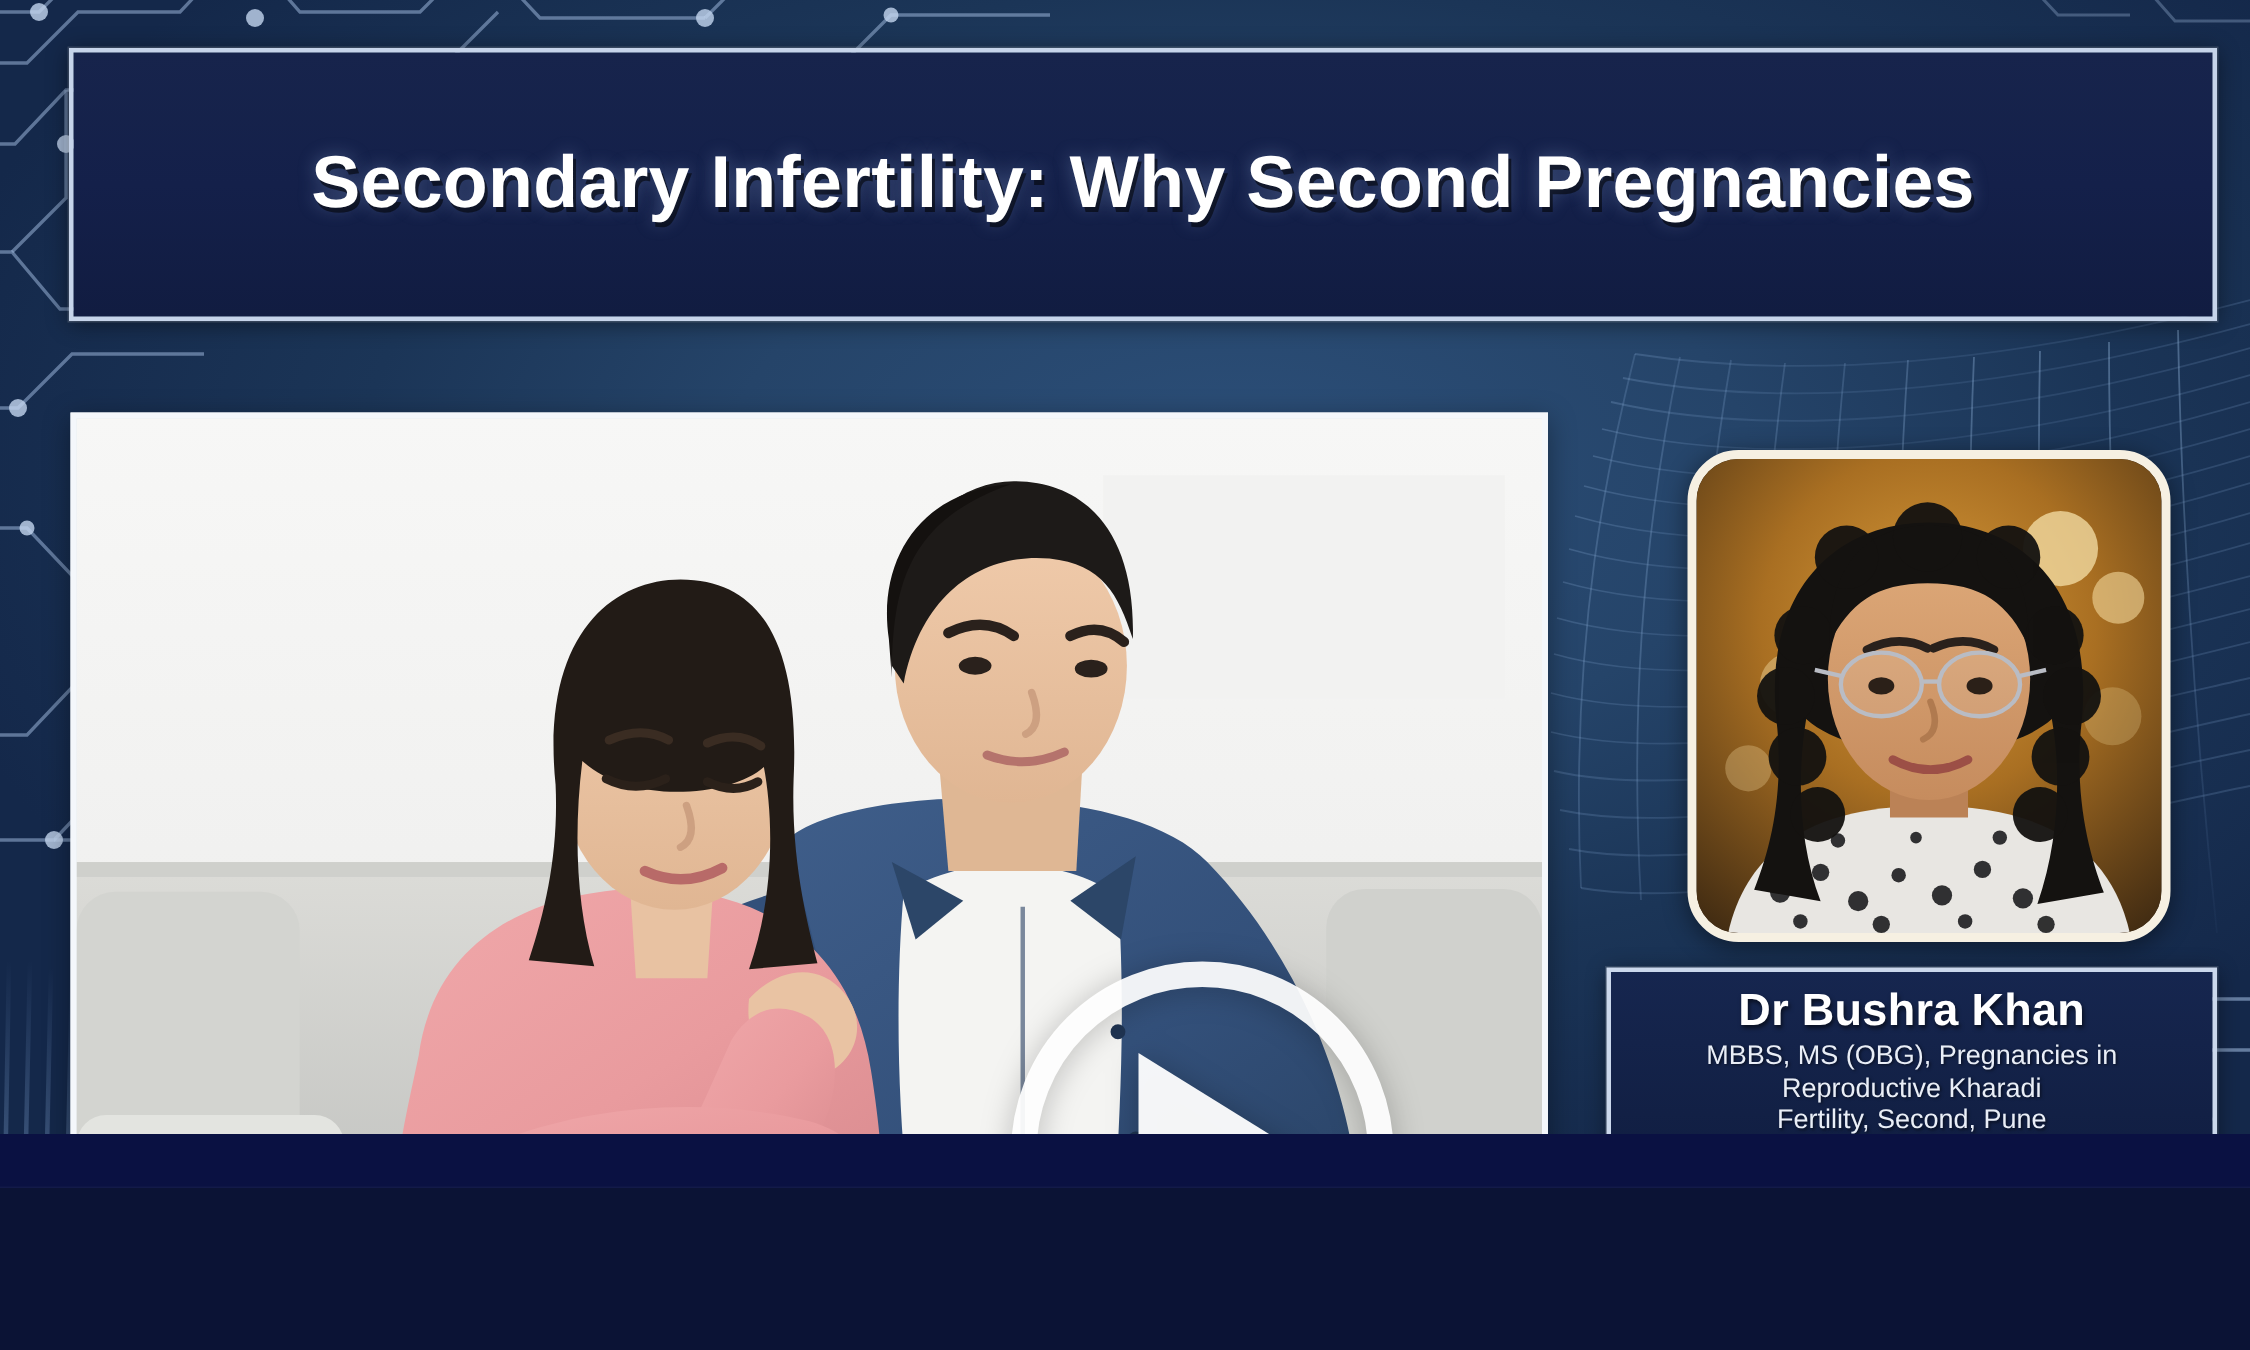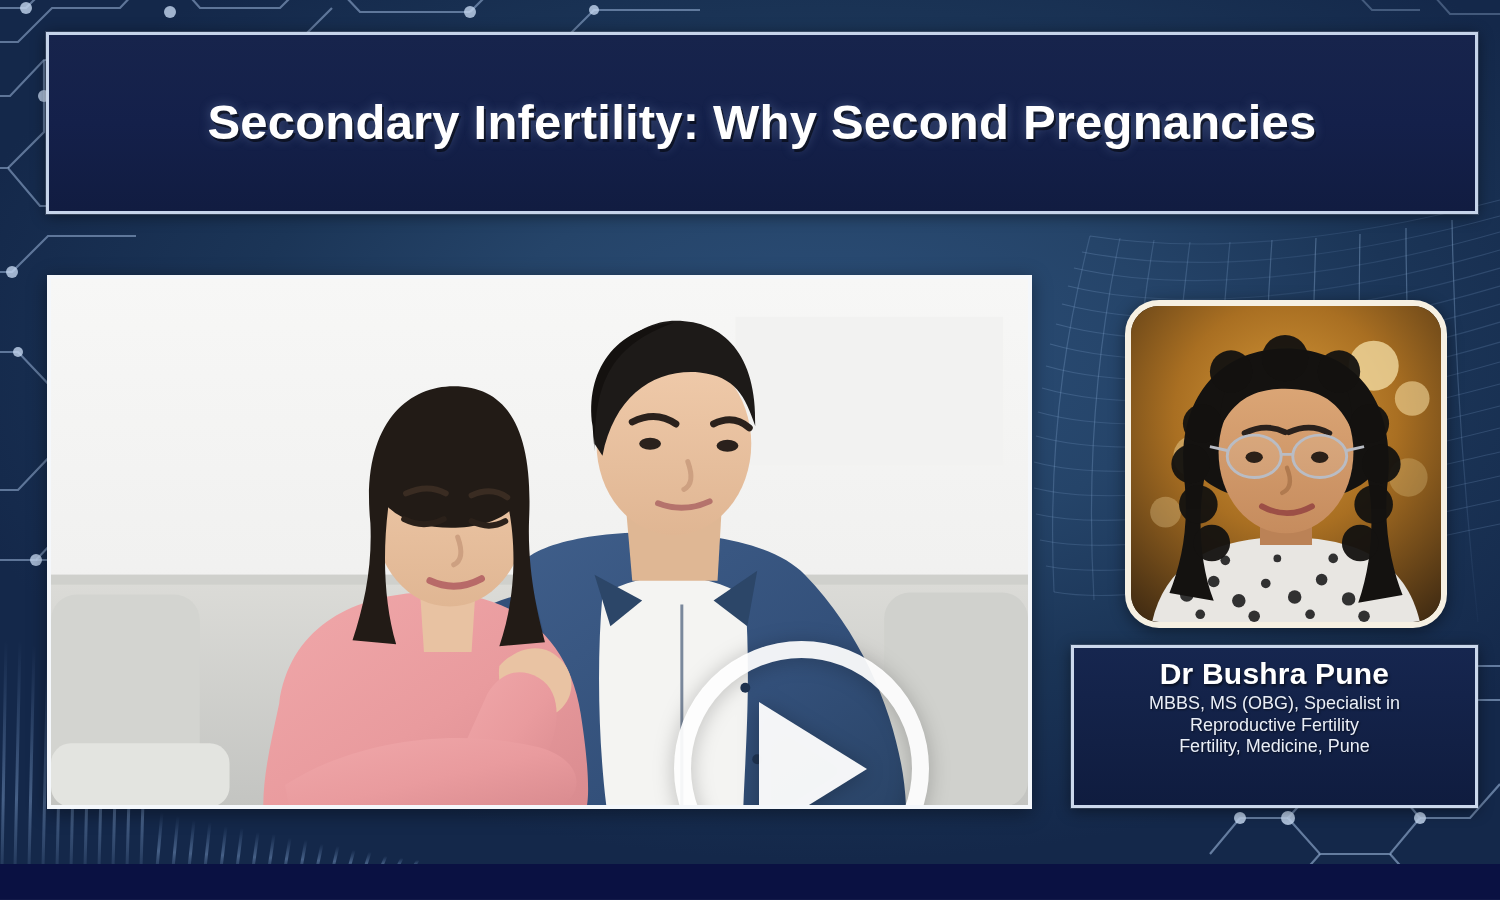--- a/index.html
+++ b/index.html
@@ -1,20 +1,20 @@
 <!DOCTYPE html>
 <html><head>
 <meta charset="utf-8">
 <style>
   * { margin:0; padding:0; box-sizing:border-box; }
   html,body { width:1500px; height:900px; overflow:hidden; background:#0b1335; }
   body { font-family:"Liberation Sans", sans-serif; }
 
   #stage {
-    position:relative; width:1500px; height:900px; overflow:hidden;
+    position:relative; width:1500px; height:792px; overflow:hidden;
     background:
       radial-gradient(ellipse 900px 500px at 55% 40%, #2c4f79 0%, #254469 38%, #1b3557 65%, #14284a 100%),
       linear-gradient(180deg,#11234a 0%,#23416a 45%,#1d3a61 80%,#16274a 100%);
   }
 
   
   .deco { position:absolute; inset:0; width:1500px; height:900px; pointer-events:none; }
 
   
   #bottom-band {
@@ -466,20 +466,20 @@
         <circle cx="252" cy="206" r="20"></circle>
           <circle cx="238" cy="246" r="19"></circle>
         <circle cx="104" cy="68" r="22"></circle>
           <circle cx="160" cy="54" r="24"></circle>
         <circle cx="216" cy="68" r="22"></circle>
       </g>
     </svg>
   </div>
 
   <div id="doctor-box">
-    <div id="doctor-name">Dr Bushra Pune</div>
-    <div class="doctor-cred">MBBS, MS (OBG), Specialist in</div>
-    <div class="doctor-cred">Reproductive Fertility</div>
-    <div class="doctor-cred">Fertility, Medicine, Pune</div>
+    <div id="doctor-name">Dr Bushra Khan</div>
+    <div class="doctor-cred">MBBS, MS (OBG), Pregnancies in</div>
+    <div class="doctor-cred">Reproductive Kharadi</div>
+    <div class="doctor-cred">Fertility, Second, Pune</div>
   </div>
 
   <div id="bottom-band"></div>
 </div>
 
 </body></html>

